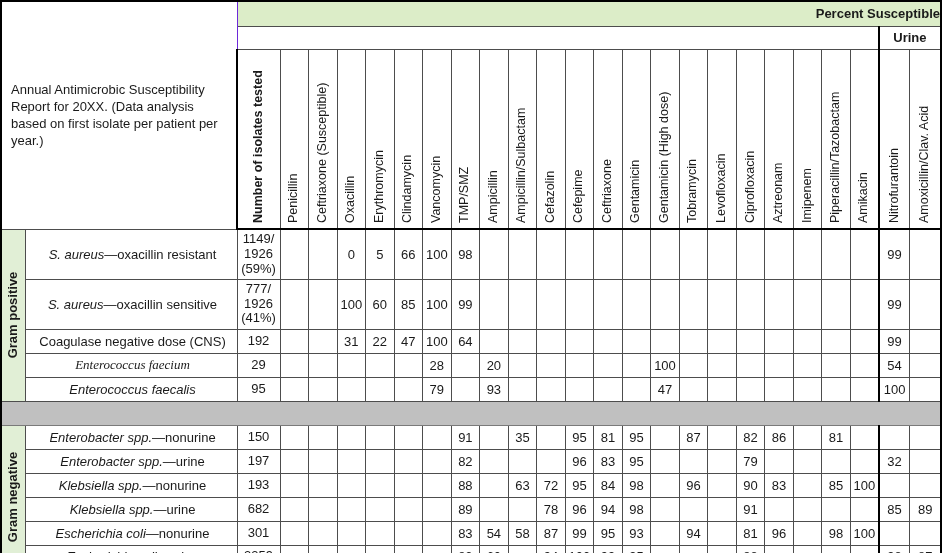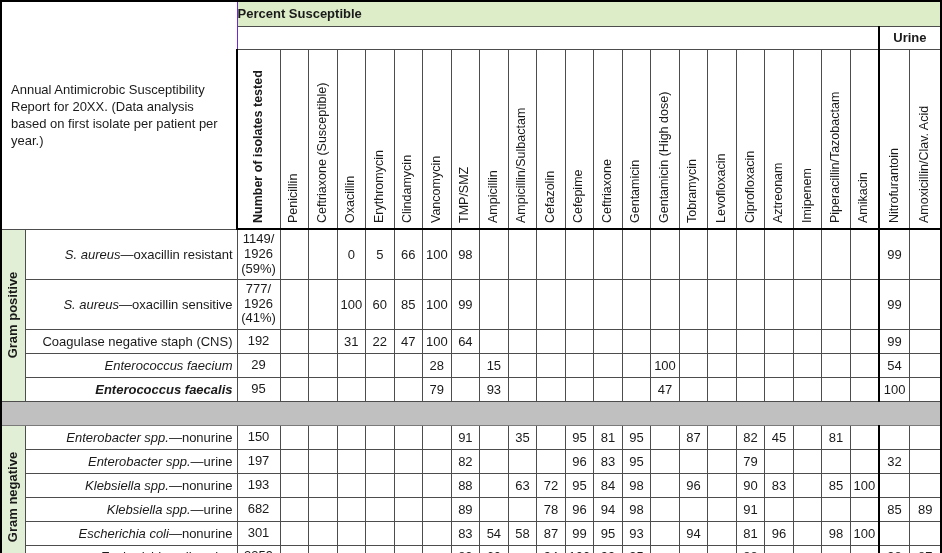--- a/index.html
+++ b/index.html
@@ -5,36 +5,36 @@
   :root { --green:#dcedc8; --sgreen:#e1efd6; --gray:#c0c0c0; }
   * { box-sizing: border-box; }
   html,body { margin:0; padding:0; background:#fff; }
   body { font-family:"Liberation Sans", sans-serif; font-size:13px; color:#1a1a1a; }
   table { border-collapse:collapse; table-layout:fixed; width:942px; border:2px solid #000; }
   td, th { border:1px solid #4d4d4d; padding:0; font-weight:normal; overflow:hidden; }
   tr.h1 { height:25px; }
   tr.h2 { height:23px; }
   .title-cell { text-align:left; vertical-align:middle; padding:4px 8px 4px 9px;
                 border-right:1px solid #6d28d9; line-height:1.32; }
-  .green-band { background:var(--green); text-align:left; font-weight:bold; }
+  .green-band { background:var(--green); text-align:right; font-weight:bold; }
   .urine-cell { text-align:center; font-weight:bold;margin-top:24px; }
   .urine-left { border-left:2px solid #000 !important; }
   .rot { height:180px; position:relative; vertical-align:bottom; border-bottom:2px solid #000; }
   .rtext { position:absolute; bottom:5px; left:calc(50% + 6px);
            transform-origin:0 100%; transform:rotate(-90deg);
            white-space:nowrap; line-height:13px; font-size:12.5px; }
   .iso-col .rtext { font-weight:bold; }
   .iso-col { border-left:2px solid #000; }
   .iso-cell { border-left:1px solid #a16207; text-align:center; vertical-align:middle;
               line-height:1.12; padding:2px 1px; }
   .sidebar-cell { background:var(--sgreen); position:relative; }
   .rtext-mid { position:absolute; bottom:50%; left:calc(50% + 6px);
                transform-origin:0 100%; transform:rotate(-90deg) translateX(-50%);
                white-space:nowrap; font-weight:bold; line-height:13px; font-size:13px; }
-  .org-cell { text-align:right; vertical-align:middle; padding:2px 4px 2px 7px; }
+  .org-cell { text-align:center; vertical-align:middle; padding:2px 4px 2px 7px; }
   .val-cell { text-align:center; vertical-align:middle; }
   tbody tr { height:24px; }
   tbody tr.tall { height:50px; }
   tr.sep-row td { height:10px; background:var(--gray);
                   border-top:1px solid #7a7a7a; border-bottom:1px solid #7a7a7a; }
 </style>
 </head>
 <body>
 
 <table>
@@ -204,21 +204,21 @@
         <td class="val-cell"></td>
         <td class="val-cell"></td>
         <td class="val-cell"></td>
         <td class="val-cell"></td>
         <td class="val-cell"></td>
         <td class="val-cell"></td>
         <td class="val-cell urine-left">99</td>
         <td class="val-cell"></td>
       </tr>
       <tr>
-        <td class="org-cell"><span>Coagulase negative staph (CNS)</span></td>
+        <td class="org-cell"><span>Coagulase negative dose (CNS)</span></td>
         <td class="iso-cell">192</td>
         <td class="val-cell"></td>
         <td class="val-cell"></td>
         <td class="val-cell">31</td>
         <td class="val-cell">22</td>
         <td class="val-cell">47</td>
         <td class="val-cell">100</td>
         <td class="val-cell">64</td>
         <td class="val-cell"></td>
         <td class="val-cell"></td>
@@ -231,48 +231,48 @@
         <td class="val-cell"></td>
         <td class="val-cell"></td>
         <td class="val-cell"></td>
         <td class="val-cell"></td>
         <td class="val-cell"></td>
         <td class="val-cell"></td>
         <td class="val-cell urine-left">99</td>
         <td class="val-cell"></td>
       </tr>
       <tr>
-        <td class="org-cell"><span style="font-style: italic;">Enterococcus faecium</span></td>
+        <td class="org-cell"><span style="font-style: italic; font-family: Liberation Serif, serif;">Enterococcus faecium</span></td>
         <td class="iso-cell">29</td>
         <td class="val-cell"></td>
         <td class="val-cell"></td>
         <td class="val-cell"></td>
         <td class="val-cell"></td>
         <td class="val-cell"></td>
         <td class="val-cell">28</td>
         <td class="val-cell"></td>
-        <td class="val-cell">15</td>
+        <td class="val-cell">20</td>
         <td class="val-cell"></td>
         <td class="val-cell"></td>
         <td class="val-cell"></td>
         <td class="val-cell"></td>
         <td class="val-cell"></td>
         <td class="val-cell">100</td>
         <td class="val-cell"></td>
         <td class="val-cell"></td>
         <td class="val-cell"></td>
         <td class="val-cell"></td>
         <td class="val-cell"></td>
         <td class="val-cell"></td>
         <td class="val-cell"></td>
         <td class="val-cell urine-left">54</td>
         <td class="val-cell"></td>
       </tr>
       <tr>
-        <td class="org-cell"><span style="font-style: italic; font-weight: bold;">Enterococcus faecalis</span></td>
+        <td class="org-cell"><span style="font-style: italic;">Enterococcus faecalis</span></td>
         <td class="iso-cell">95</td>
         <td class="val-cell"></td>
         <td class="val-cell"></td>
         <td class="val-cell"></td>
         <td class="val-cell"></td>
         <td class="val-cell"></td>
         <td class="val-cell">79</td>
         <td class="val-cell"></td>
         <td class="val-cell">93</td>
         <td class="val-cell"></td>
@@ -310,21 +310,21 @@
         <td class="val-cell"></td>
         <td class="val-cell">35</td>
         <td class="val-cell"></td>
         <td class="val-cell">95</td>
         <td class="val-cell">81</td>
         <td class="val-cell">95</td>
         <td class="val-cell"></td>
         <td class="val-cell">87</td>
         <td class="val-cell"></td>
         <td class="val-cell">82</td>
-        <td class="val-cell">45</td>
+        <td class="val-cell">86</td>
         <td class="val-cell"></td>
         <td class="val-cell">81</td>
         <td class="val-cell"></td>
         <td class="val-cell urine-left"></td>
         <td class="val-cell"></td>
       </tr>
       <tr>
         <td class="org-cell"><span style="font-style: italic;">Enterobacter spp.</span><span>—urine</span></td>
         <td class="iso-cell">197</td>
         <td class="val-cell"></td>

